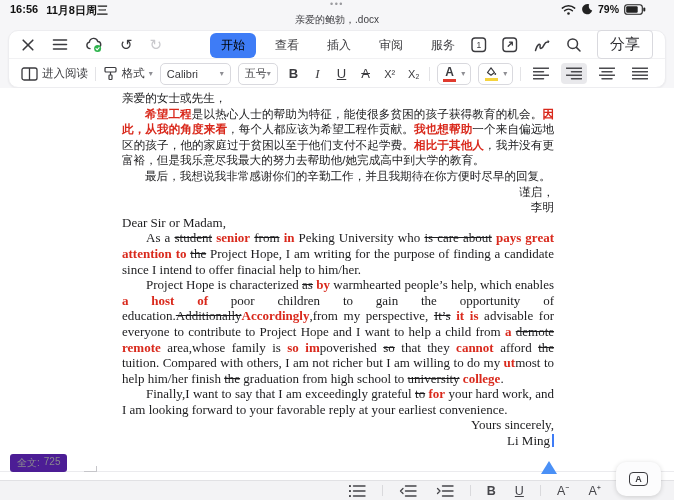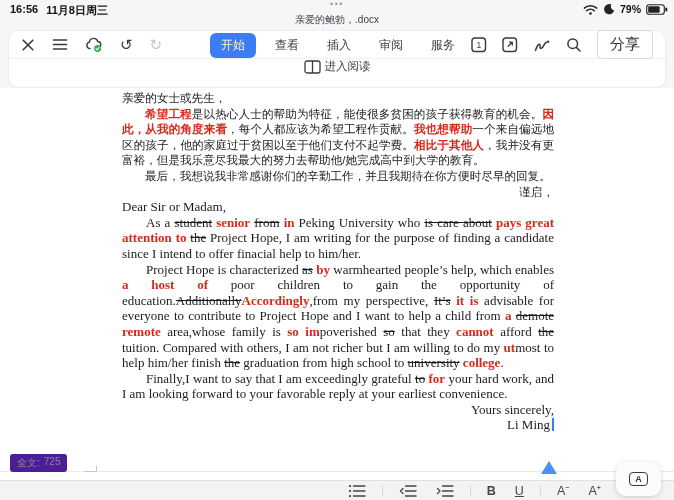--- a/index.html
+++ b/index.html
@@ -5,37 +5,37 @@
   * { margin:0; padding:0; box-sizing:border-box; }
   html,body { width:674px; height:500px; }
   body { font-family:"Liberation Sans", sans-serif; background:#f6f6f8; position:relative; overflow:hidden; }
   .screen { position:absolute; inset:0; width:674px; height:500px; background:#f6f6f8; }
 
   
   .statusbar { position:absolute; top:0; left:0; right:0; height:28px; }
   .sb-left { position:absolute; left:10px; top:3px; display:flex; gap:8px; font-size:11px; font-weight:700; color:#111; }
   .sb-dots { position:absolute; left:50%; transform:translateX(-50%); top:-1px; color:#9a9a9e; font-size:9px; letter-spacing:1.5px; }
   .sb-title { position:absolute; left:50%; transform:translateX(-50%); top:13px; font-size:10px; color:#3f3f43; white-space:nowrap; }
-  .sb-right { position:absolute; right:6px; top:3px; display:flex; align-items:center; gap:5px; font-size:10.5px; font-weight:600; color:#111; }
+  .sb-right { position:absolute; right:28px; top:3px; display:flex; align-items:center; gap:5px; font-size:10.5px; font-weight:600; color:#111; }
 
   
   .card { position:absolute; left:8px; right:8px; top:30px; height:58px; background:#fff; border-radius:10px;
           box-shadow:0 1px 2px rgba(0,0,0,.05); border:1px solid #ededf0; }
   .row1 { position:relative; height:28px; border-bottom:1px solid #f1f1f3; display:flex; align-items:center; padding:0 12px; }
   .r1-left { display:flex; align-items:center; gap:17px; }
   .r1-right { margin-left:auto; display:flex; align-items:center; gap:15px; }
   .tabs { position:absolute; left:50%; transform:translateX(-50%); top:0; height:28px; display:flex; align-items:center; gap:10px; }
   .tab { border:none; background:transparent; font-family:inherit; font-size:12px; color:#3a3a3e; padding:4px 9px; cursor:pointer; }
-  .tab.active { background:#3e7cf6; color:#fef9c3; border-radius:6px; padding:4px 11px; }
+  .tab.active { background:#3e7cf6; color:#000000; border-radius:6px; padding:4px 11px; }
   .ibtn { background:transparent; border:none; cursor:pointer; display:flex; align-items:center; justify-content:center; padding:0; font-family:inherit; }
   .undo-glyph { font-size:15px; color:#3a3a3e; line-height:1; }
   .redo-glyph { font-size:15px; color:#c9c9cd; line-height:1; }
   .share-btn { border:1px solid #d9d9de; border-radius:4px; background:#fff; font-family:inherit; font-size:15px; color:#2f2f33; padding:4px 12px; cursor:pointer; }
 
-  .row2 { height:29px; display:flex; align-items:center; padding:0 12px; gap:7px;flex-direction:column; }
+  .row2 { height:29px; display:flex; align-items:center; padding:0 12px; gap:7px; }
   .txtbtn { display:flex; align-items:center; gap:4px; background:transparent; border:none; font-family:inherit; font-size:11.5px; color:#3a3a3e; cursor:pointer; white-space:nowrap; }
   .vdiv { width:1px; height:14px; background:#e3e3e6; }
   .select { display:flex; align-items:center; justify-content:space-between; border:1px solid #d9d9de; border-radius:5px; height:22px; padding:0 6px; font-size:11px; color:#3a3a3e; background:#fff; cursor:pointer;text-align:right; }
   .sel-font { width:84px; }
   .sel-size { width:46px; }
   .caret-dn { font-size:8px; color:#8e8e93; }
   .fmt { background:transparent; border:none; font-family:"Liberation Serif", serif; font-size:13px; color:#3a3a3e; width:21px; cursor:pointer; }
   .fmt.sans { font-family:"Liberation Sans", sans-serif; }
   .fmt-b { font-weight:700; }
   .fmt-i { font-style:italic; }
@@ -260,20 +260,21 @@
       </button>
     </div>
   </div>
 
   <div class="docarea">
     <div class="doc-body">
         <p class="para zh"><span>亲爱的女士或先生，</span></p>
         <p class="para zh indent"><span class="ins">希望工程</span><span>是以热心人士的帮助为特征，能使很多贫困的孩子获得教育的机会。</span><span class="ins">因此，从我的角度来看</span><span>，每个人都应该为希望工程作贡献。</span><span class="ins">我也想帮助</span><span>一个来自偏远地区的孩子，他的家庭过于贫困以至于他们支付不起学费。</span><span class="ins">相比于其他人</span><span>，我并没有更富裕，但是我乐意尽我最大的努力去帮助他/她完成高中到大学的教育。</span></p>
         <p class="para zh indent"><span>最后，我想说我非常感谢你们的辛勤工作，并且我期待在你方便时尽早的回复。</span></p>
         <p class="para zh right"><span>谨启，</span></p>
+        <p class="para zh right"><span>李明</span></p>
         <p class="para en"><span>Dear Sir or Madam,</span></p>
         <p class="para en indent"><span>As a </span><span class="del">student</span><span> </span><span class="ins">senior</span><span> </span><span class="del">from</span><span> </span><span class="ins">in</span><span> Peking University who </span><span class="del">is care about</span><span> </span><span class="ins">pays great attention to</span><span> </span><span class="del">the</span><span> Project Hope, I am writing for the purpose of finding a candidate since I intend to offer finacial help to him/her.</span></p>
         <p class="para en indent"><span>Project Hope is characterized </span><span class="del">as</span><span> </span><span class="ins">by</span><span> warmhearted people’s help, which enables </span><span class="ins">a host of</span><span> poor children to gain the opportunity of education.</span><span class="del">Additionally</span><span class="ins">Accordingly</span><span>,from my perspective, </span><span class="del">It’s</span><span> </span><span class="ins">it is</span><span> advisable for everyone to contribute to Project Hope and I want to help a child from </span><span class="ins">a</span><span> </span><span class="del">demote</span><span> </span><span class="ins">remote</span><span> area,whose family is </span><span class="ins">so im</span><span>poverished </span><span class="del">so</span><span> that they </span><span class="ins">cannot</span><span> afford </span><span class="del">the</span><span> tuition. Compared with others, I am not richer but I am willing to do my </span><span class="ins">ut</span><span>most to help him/her finish </span><span class="del">the</span><span> graduation from high school to </span><span class="del">university</span><span> </span><span class="ins">college</span><span>.</span></p>
         <p class="para en indent"><span>Finally,I want to say that I am exceedingly grateful </span><span class="del">to</span><span> </span><span class="ins">for</span><span> your hard work, and I am looking forward to your favorable reply at your earliest convenience.</span></p>
         <p class="para en right"><span>Yours sincerely,</span></p>
         <p class="para en right"><span>Li Ming</span><span class="caret-bar"></span></p>
       </div>
     <div class="page-line"></div>
     <div class="corner-mark"></div>
     <div class="wordcount">

